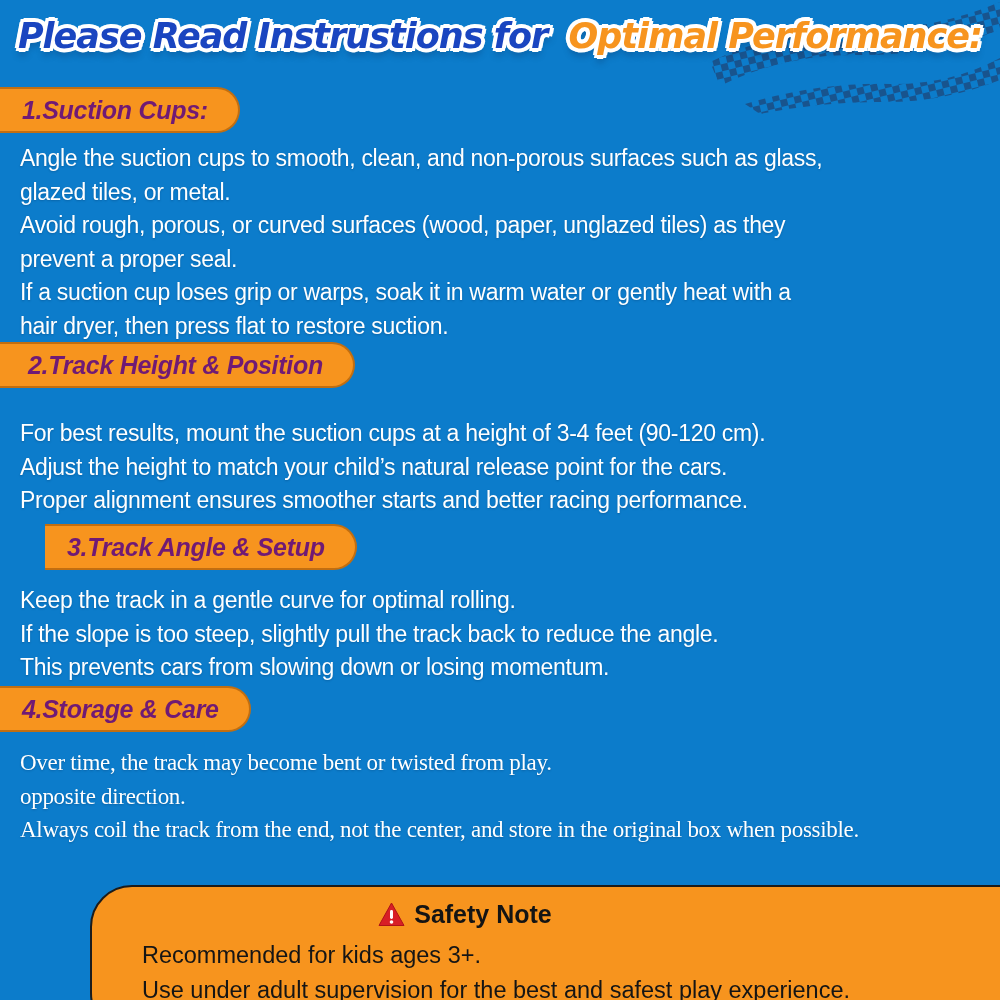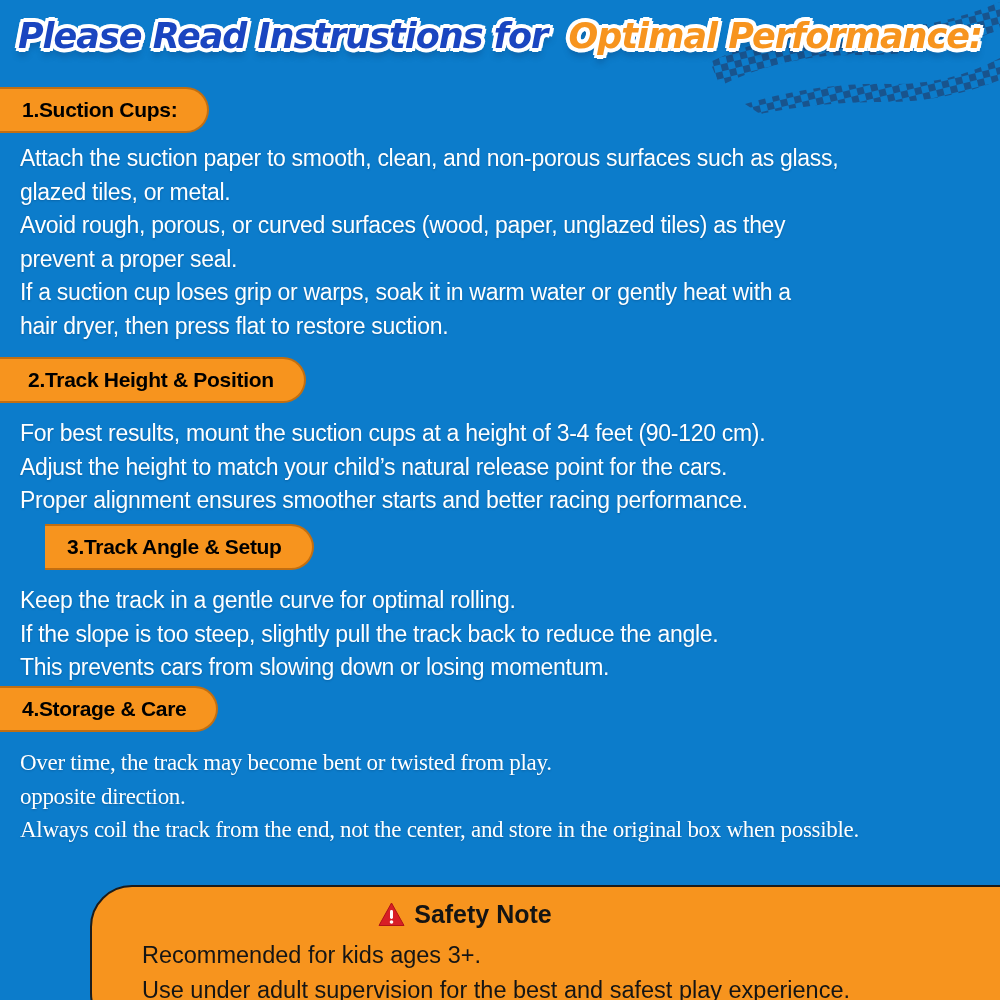--- a/index.html
+++ b/index.html
@@ -30,25 +30,25 @@
   
   .flag{position:absolute;top:0;right:0;z-index:1;}
   
   .pill{
     position:absolute;left:0;height:46px;
     background:#f7941e;
     border:2px solid rgba(130,64,0,.45);border-left:none;
     border-radius:0 26px 26px 0;
     display:inline-flex;align-items:center;
     padding:0 30px 0 22px;box-sizing:border-box;
-    color:#000000;font-weight:bold;font-size:21px;letter-spacing:-.3px;
-    z-index:2;white-space:nowrap;
+    color:#701a75;font-weight:bold;font-size:25px;letter-spacing:-.3px;
+    z-index:2;white-space:nowrap;font-style:italic;
   }
   .pill-1{top:87px;}
-  .pill-2{top:357px;padding-left:28px;}
+  .pill-2{top:342px;padding-left:28px;}
   .pill-3{top:524px;margin-left:45px;}
   .pill-4{top:686px;}
   
   .body-block{
     position:absolute;left:20px;z-index:2;
     color:#ffffff;font-size:23px;letter-spacing:-.3px;
     line-height:33.5px;white-space:nowrap;
     text-shadow:0 1px 2px rgba(0,40,80,.28);
   }
   .body-1{top:142px;}
@@ -88,21 +88,21 @@
     <path d="M55,104 Q130,82 200,84 Q260,85 310,58 L310,80 Q255,102 195,102 Q135,101 70,114 Z" fill="url(#chk)" opacity="0.88"></path>
   </svg>
 
   <div class="title-wrap">
     <span class="title-part title-blue">Please Read Instrustions for</span>
     <span class="title-part title-orange">Optimal Performance:</span>
   </div>
 
   <div class="pill pill-1">1.Suction Cups:</div>
   <div class="body-block body-1">
-      <div>Attach the suction paper to smooth, clean, and non-porous surfaces such as glass,</div>
+      <div>Angle the suction cups to smooth, clean, and non-porous surfaces such as glass,</div>
       <div>glazed tiles, or metal.</div>
       <div>Avoid rough, porous, or curved surfaces (wood, paper, unglazed tiles) as they</div>
       <div>prevent a proper seal.</div>
       <div>If a suction cup loses grip or warps, soak it in warm water or gently heat with a</div>
       <div>hair dryer, then press flat to restore suction.</div>
     </div>
 
   <div class="pill pill-2">2.Track Height &amp; Position</div>
   <div class="body-block body-2">
       <div>For best results, mount the suction cups at a height of 3-4 feet (90-120 cm).</div>

